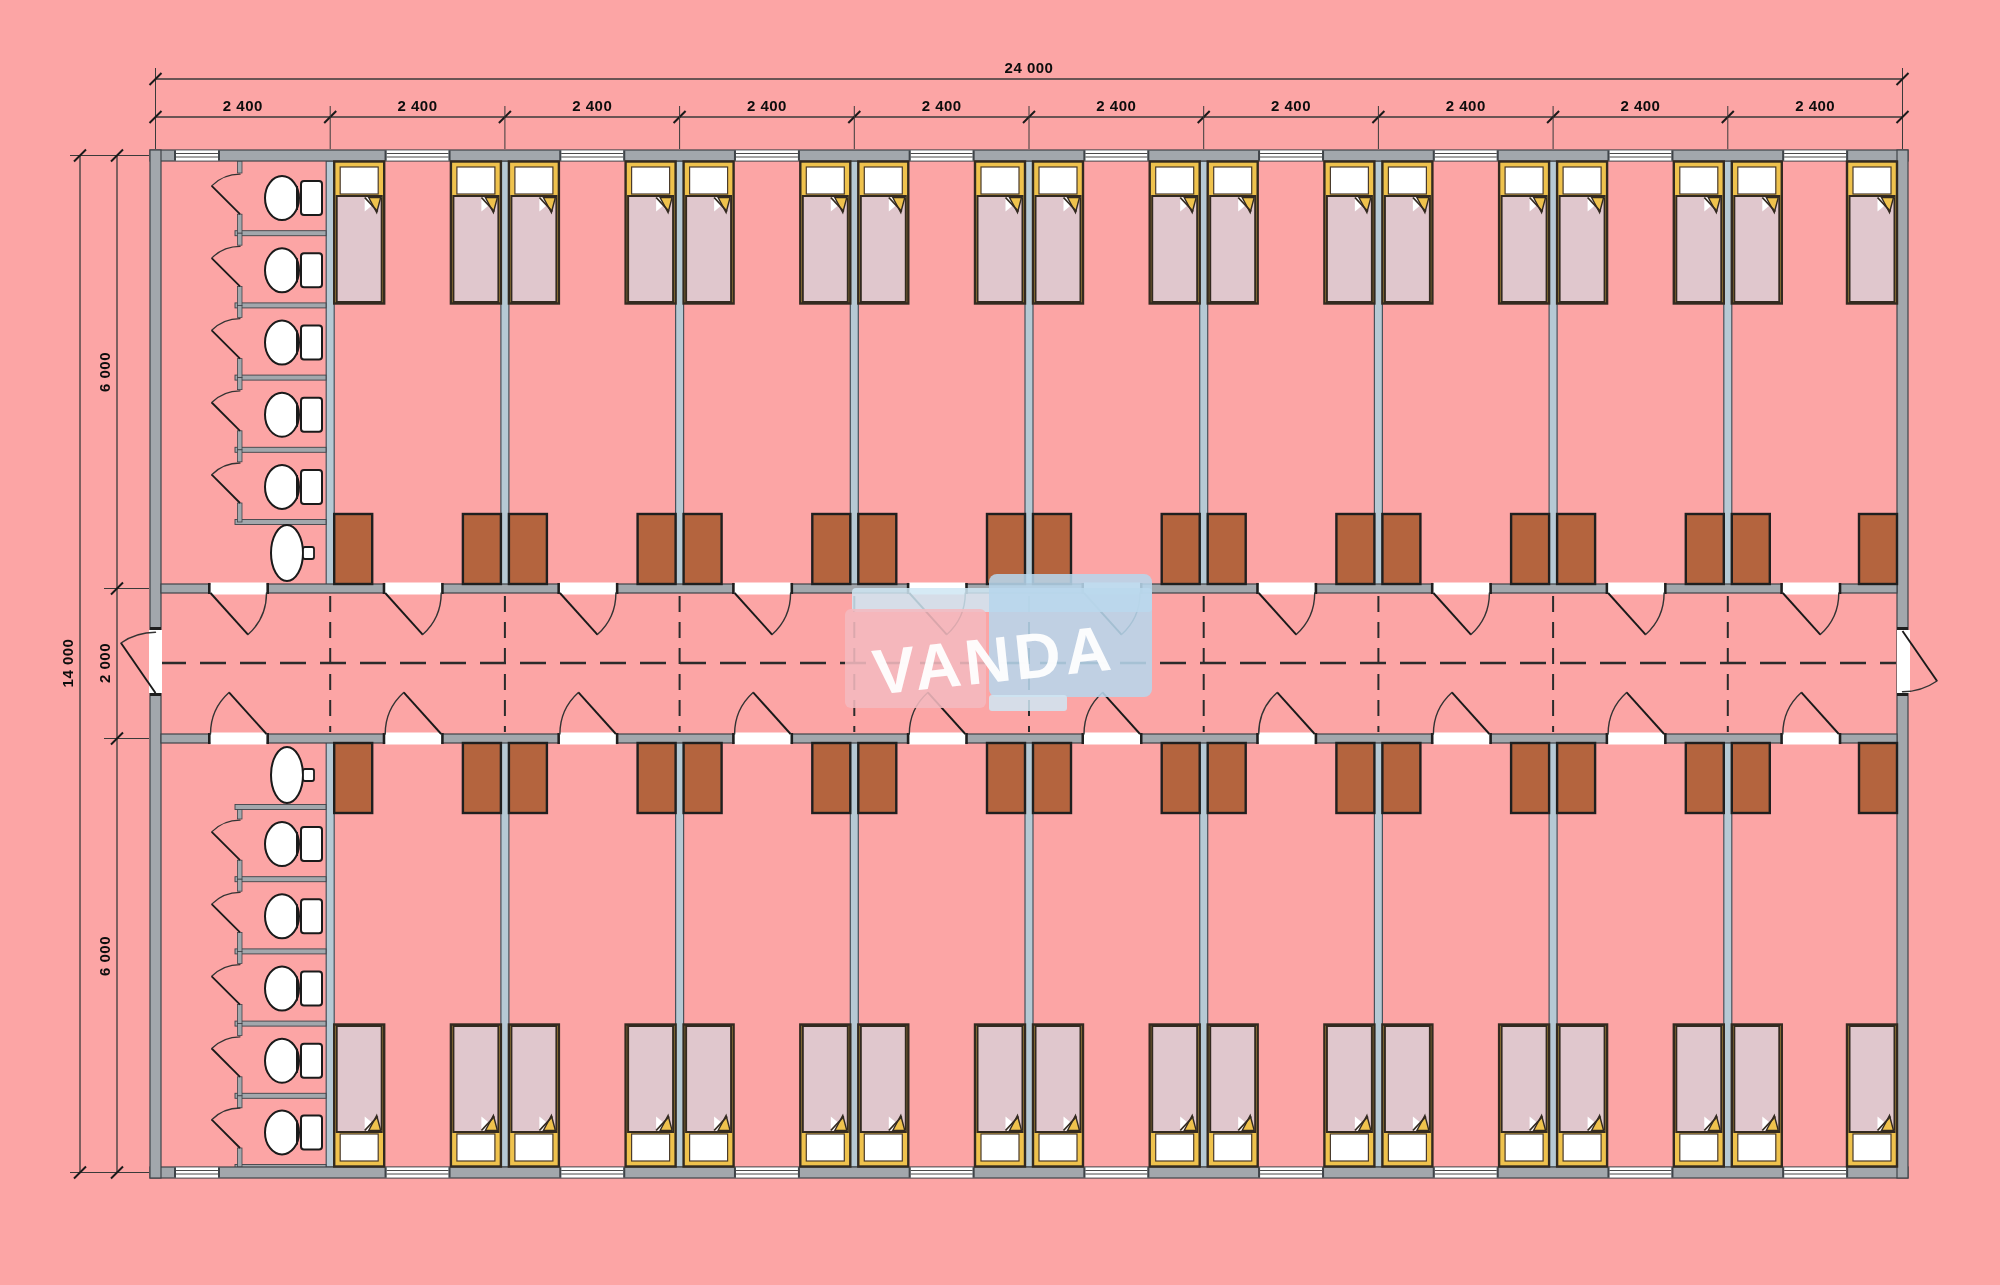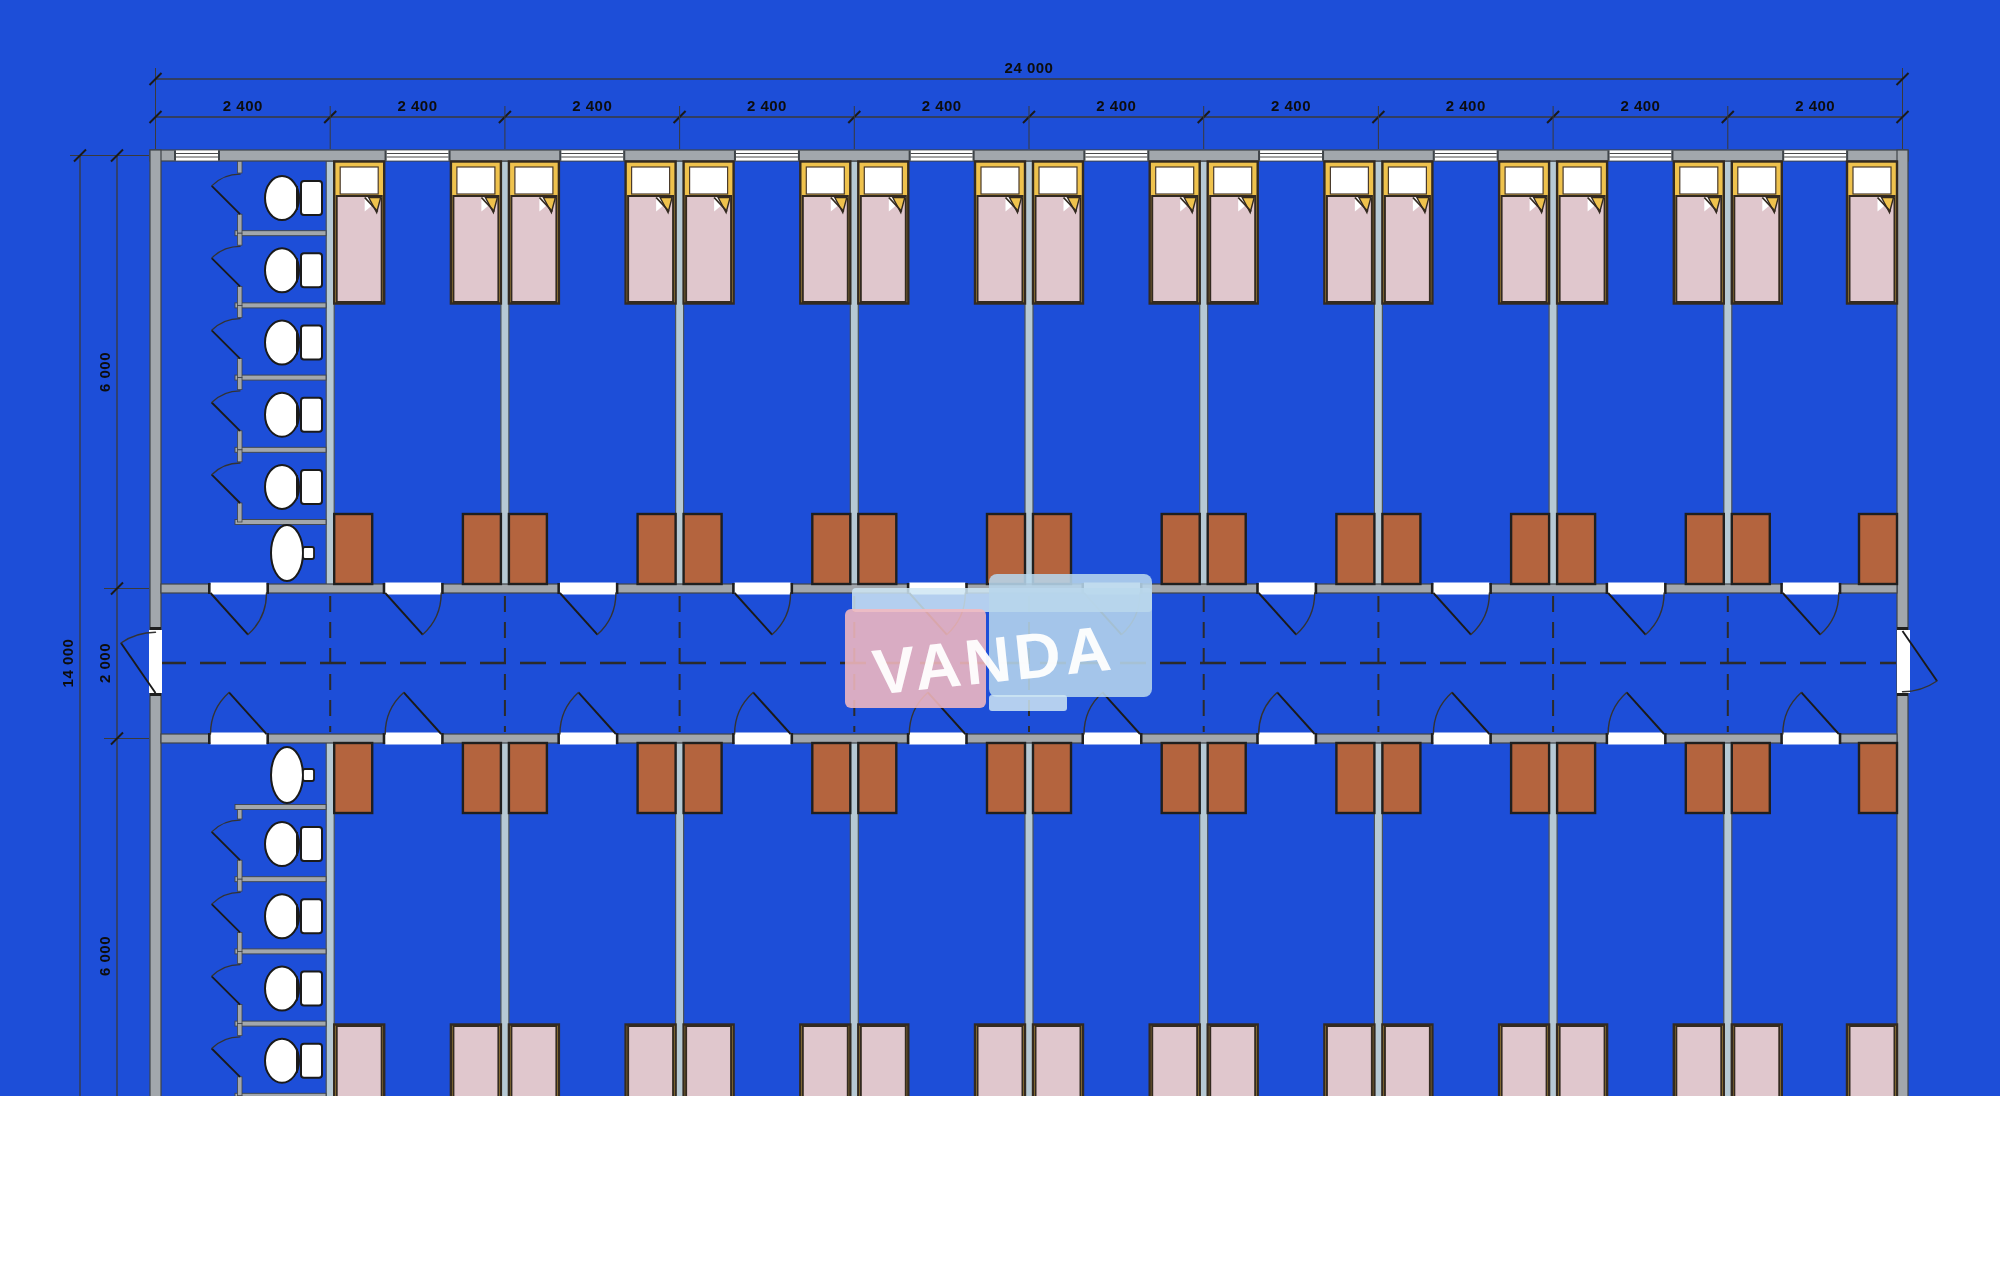--- a/index.html
+++ b/index.html
@@ -1,16 +1,16 @@
 <!DOCTYPE html>
 <html><head>
 <meta charset="utf-8">
 <style>
   html,body{margin:0;padding:0;background:#ffffff;}
-  #stage{position:relative;width:2000px;height:1096px;background:#1d4ed8;overflow:hidden;
+  #stage{position:relative;width:2000px;height:1285px;background:#fca5a5;overflow:hidden;
          font-family:"Liberation Sans", sans-serif;}
   svg{position:absolute;left:0;top:0;}
   text{font-family:"Liberation Sans", sans-serif;}
 </style>
 </head>
 <body>
 
 <div id="stage">
   <svg id="plan" width="2000" height="1285" viewBox="0 0 2000 1285">
       <line x1="160" y1="663" x2="1896" y2="663" stroke="#2b2b2b" stroke-width="2.4" stroke-dasharray="26 14"></line>

